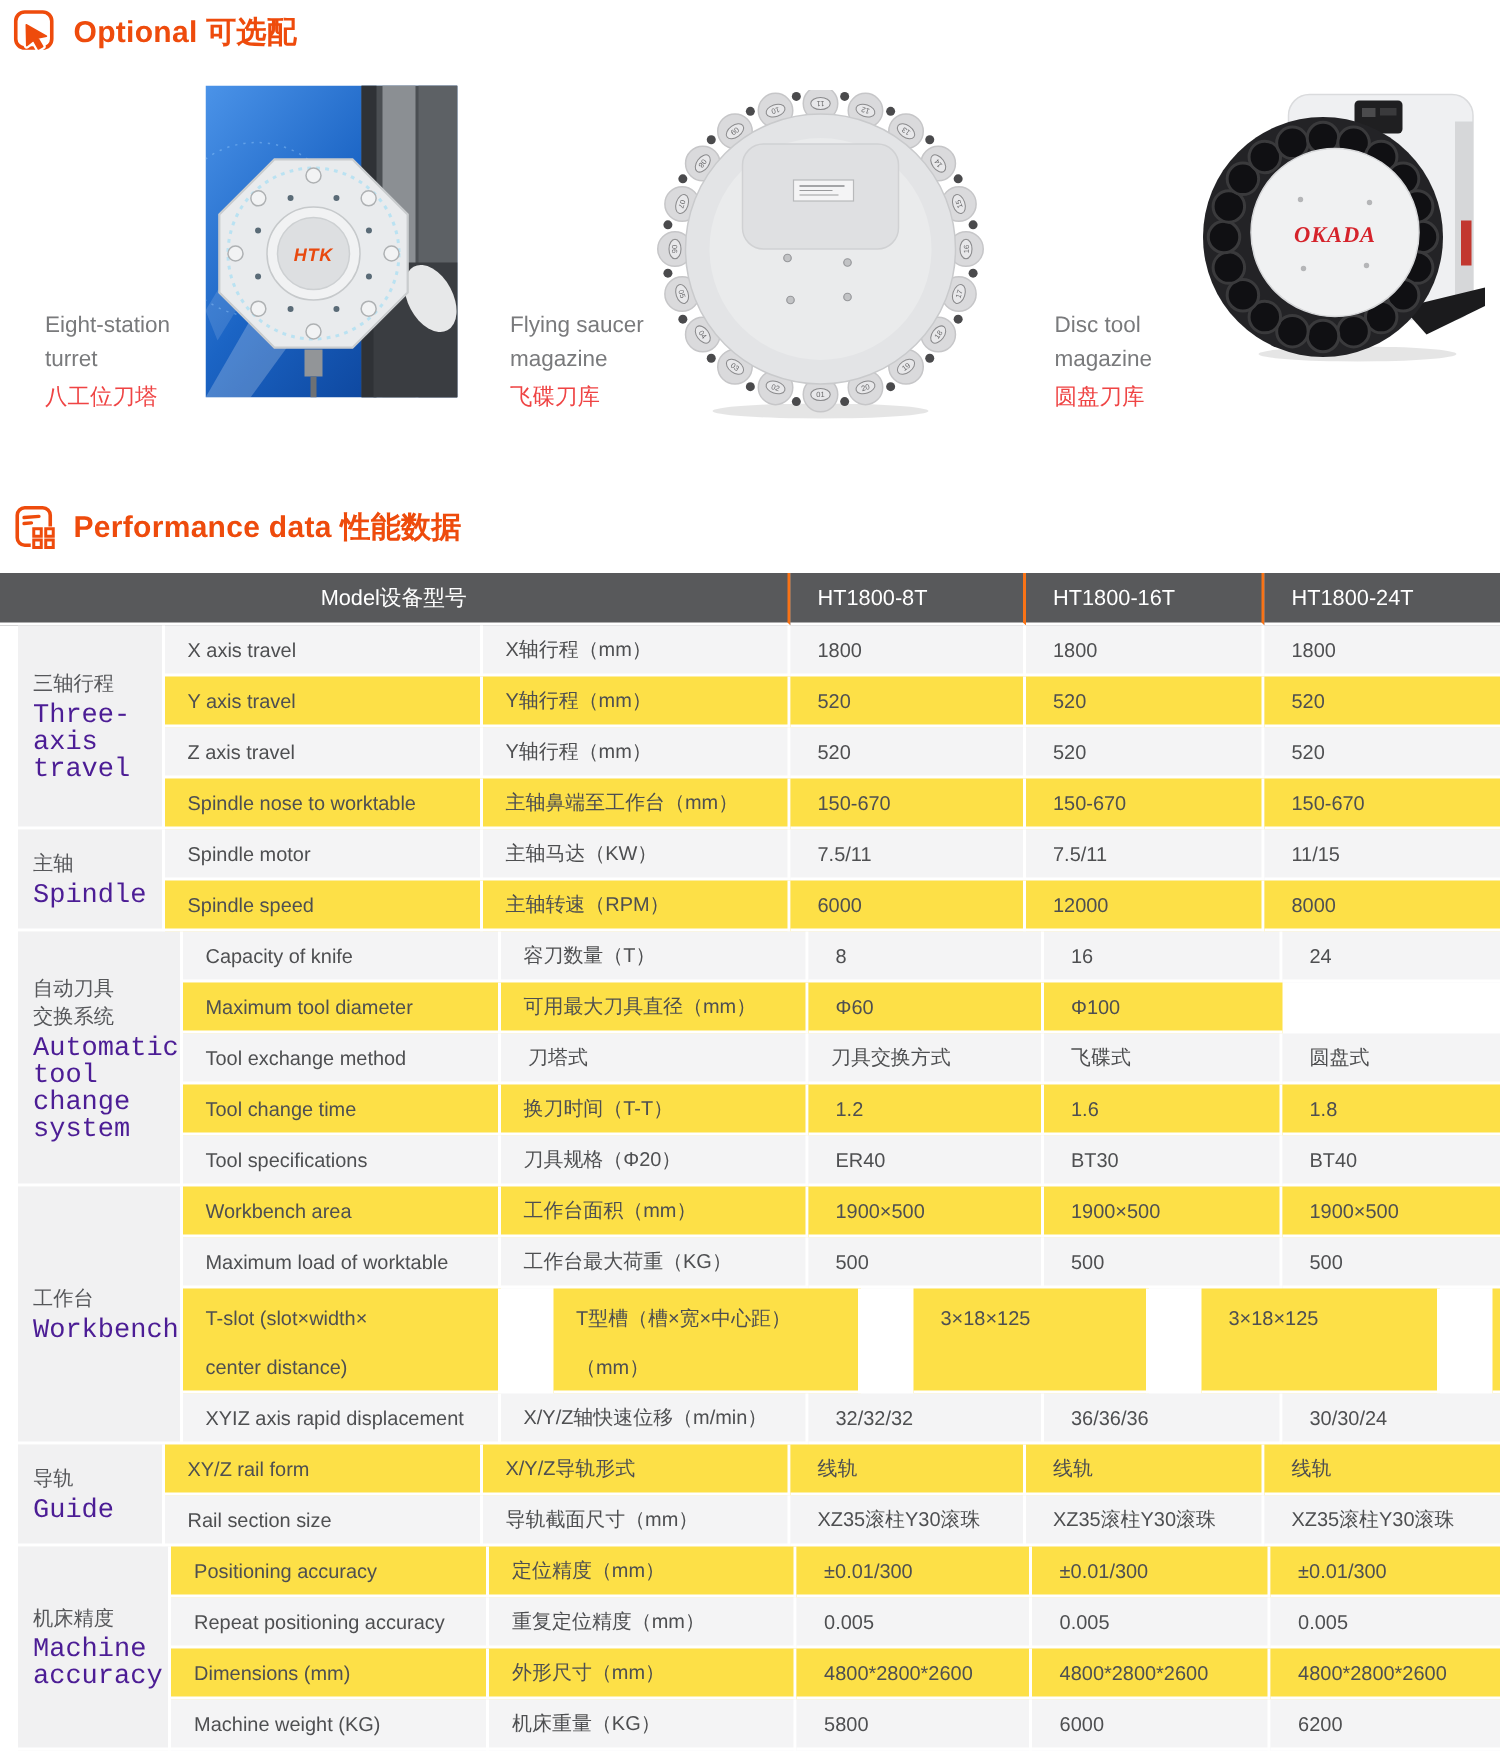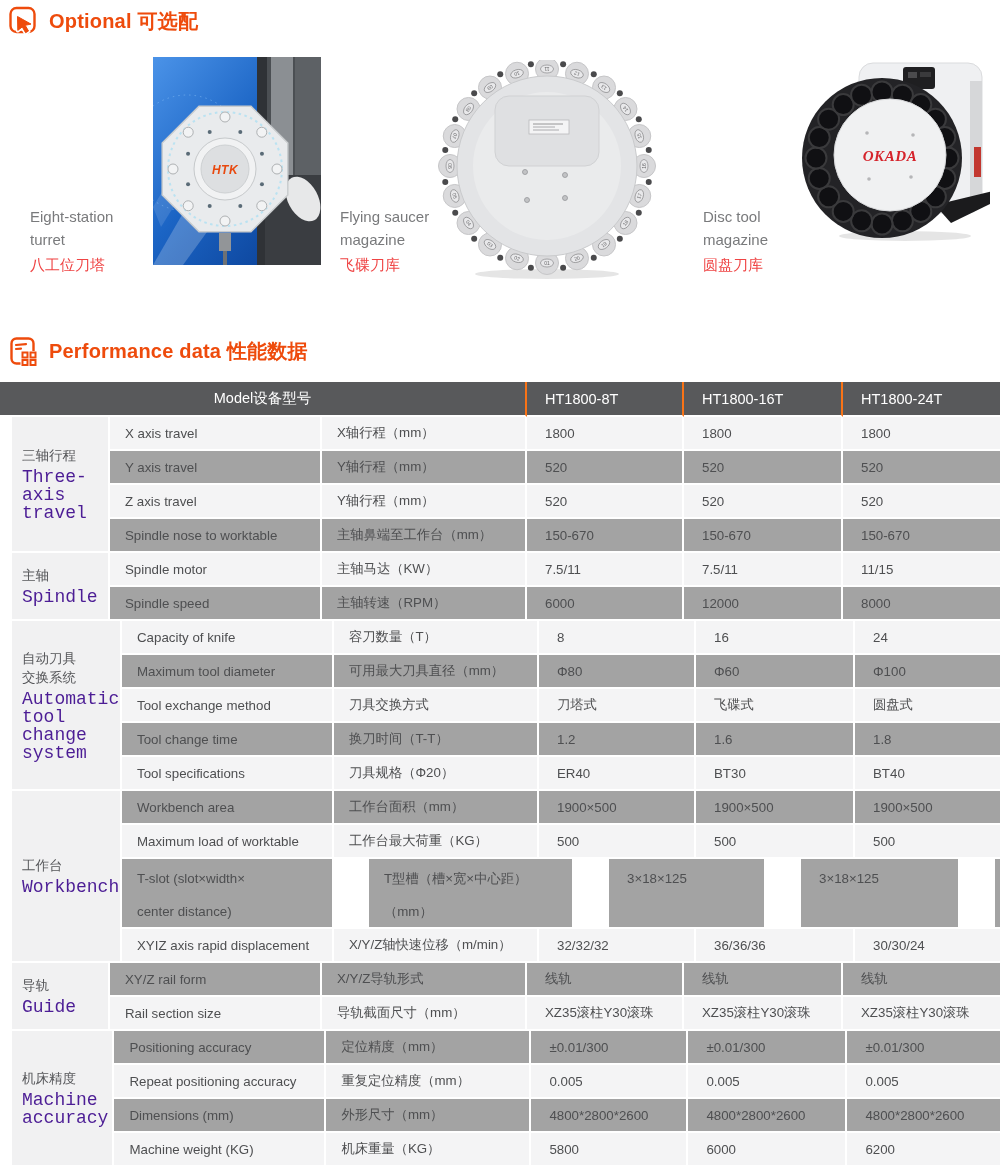--- a/index.html
+++ b/index.html
@@ -15,21 +15,21 @@
 
   
   .figure-caption{position:absolute;font-size:15px;line-height:23px;color:#797a7c;}
   .figure-caption .cap-en{display:block;}
   .figure-caption .cap-zh{display:block;margin-top:2px;color:#ef4444;}
   .cap1{top:205px;left:30px;width:118px;}
   .cap2{top:205px;left:340px;width:100px;}
   .cap3{top:205px;left:703px;width:100px;}
   .product-image{position:absolute;}
   .product-image svg{display:block;width:100%;height:100%;}
-  .img1{top:57px;left:153px;width:168px;height:208px;}
+  .img1{top:57px;left:137px;width:168px;height:208px;}
   .img2{top:60px;left:437px;width:220px;height:221px;}
   .img3{top:55px;left:797px;width:193px;height:193px;}
 
   
   .perf-table{position:absolute;top:382px;left:0;width:1000px;}
   .thead{display:grid;grid-template-columns:527px 157px 159px 157px;height:35px;}
   .th{background:#58595b;color:#fff;font-size:14.5px;display:flex;align-items:center;
       box-sizing:border-box;border-right:2px solid #f97316;border-bottom:2px solid #fff;padding-left:18px;}
   .th:last-child{border-right:none;}
   .th.model{justify-content:center;padding-left:0;}
@@ -43,21 +43,21 @@
   .rows{flex:1;display:flex;flex-direction:column;}
   .trow{display:grid;grid-template-columns:212px 205px 157px 159px 157px;height:34px;box-sizing:border-box;}
   .trow.tall{height:70px;gap:35px;}
   .cell{display:flex;align-items:center;box-sizing:border-box;border-right:2px solid #fff;
         border-bottom:2px solid #fff;font-size:13.3px;color:#4e4f51;white-space:pre-line;overflow:hidden;}
   .cell.en{padding-left:15px;}
   .cell.zh{padding-left:15px;}
   .cell.val{padding-left:18px;}
   .cell:last-child{border-right:none;}
   .trow.light .cell{background:#f4f4f5;}
-  .trow.shade .cell{background:#a3a3a3;}
+  .trow.shade .cell{background:#fde047;}
   .trow.tall .cell{align-items:flex-start;padding-top:3px;line-height:33px;}
 </style>
 </head>
 <body>
 
 <div class="page">
 
   <div class="section-header opt-header">
     <svg class="hdr-icon" viewBox="0 0 30 30">
       <rect x="2.5" y="2" width="24" height="24" rx="6" fill="none" stroke="#ee4b0c" stroke-width="2.4"></rect>
@@ -367,28 +367,27 @@
             <div class="trow light">
               <div class="cell en">Capacity of knife</div>
               <div class="cell zh">容刀数量（T）</div>
               <div class="cell val">8</div>
               <div class="cell val">16</div>
               <div class="cell val">24</div>
             </div>
             <div class="trow shade">
               <div class="cell en">Maximum tool diameter</div>
               <div class="cell zh">可用最大刀具直径（mm）</div>
-              <div class="cell val">Φ80</div>
               <div class="cell val">Φ60</div>
               <div class="cell val">Φ100</div>
             </div>
             <div class="trow light">
               <div class="cell en">Tool exchange method</div>
+              <div class="cell val">刀塔式</div>
               <div class="cell zh">刀具交换方式</div>
-              <div class="cell val">刀塔式</div>
               <div class="cell val">飞碟式</div>
               <div class="cell val">圆盘式</div>
             </div>
             <div class="trow shade">
               <div class="cell en">Tool change time</div>
               <div class="cell zh">换刀时间（T-T）</div>
               <div class="cell val">1.2</div>
               <div class="cell val">1.6</div>
               <div class="cell val">1.8</div>
             </div>

